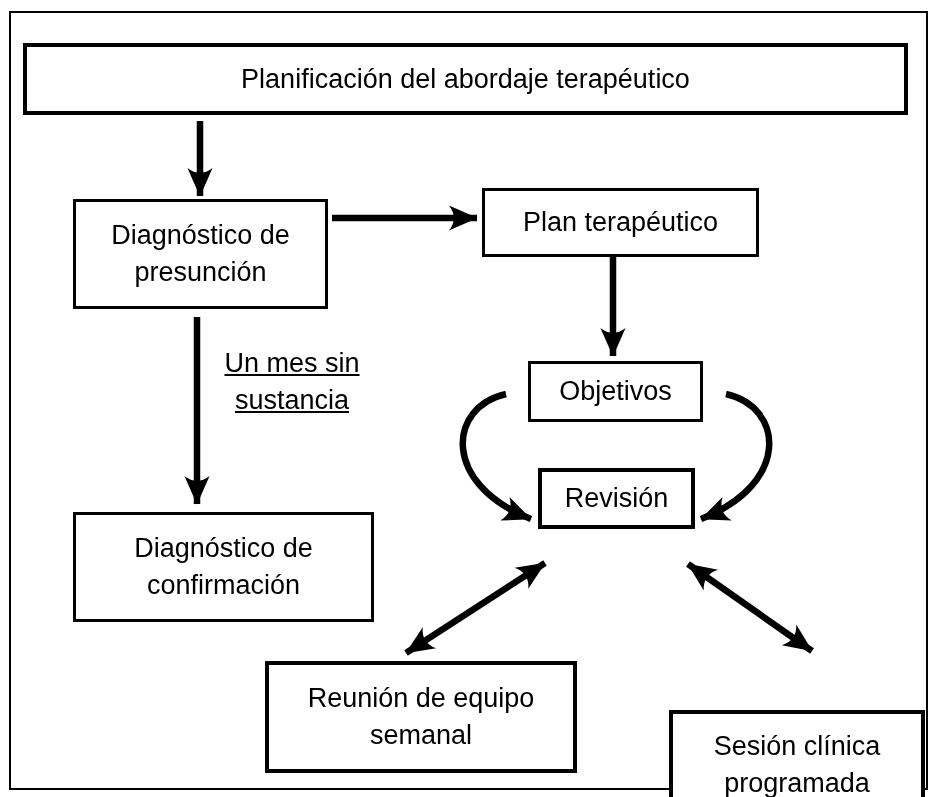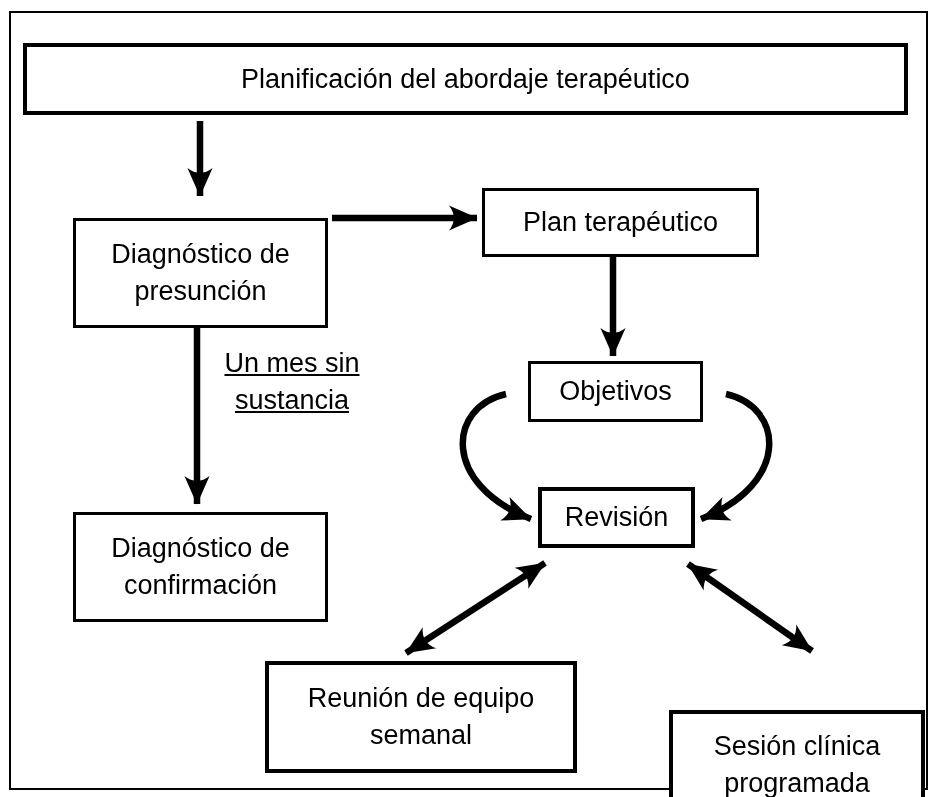--- a/index.html
+++ b/index.html
@@ -39,25 +39,25 @@
     align-items: center;
     justify-content: center;
     text-align: center;
     background: var(--bg, #ffffff);
     border: 3px solid var(--stroke, #000000);
     font-size: 27px;
     line-height: 37px;
     padding: 8px 6px;
   }
   .title-box   { left: 23px;  top: 43px;  width: 885px; height: 72px;  border-width: 4px; }
-  .presuncion  { left: 73px;  top: 218px; width: 255px; height: 110px; }
+  .presuncion  { left: 73px;  top: 199px; width: 255px; height: 110px; }
   .plan        { left: 482px; top: 188px; width: 277px; height: 69px;  }
   .objetivos   { left: 528px; top: 361px; width: 175px; height: 61px;  }
-  .revision    { left: 538px; top: 487px; width: 157px; height: 61px;  border-width: 4px; }
-  .confirmacion{ left: 73px;  top: 512px; width: 255px; height: 110px; }
+  .revision    { left: 538px; top: 468px; width: 157px; height: 61px;  border-width: 4px; }
+  .confirmacion{ left: 73px;  top: 512px; width: 301px; height: 110px; }
   .reunion     { left: 265px; top: 661px; width: 312px; height: 112px; border-width: 4px; }
   .sesion      { left: 669px; top: 662px; width: 256px; height: 110px; border-width: 4px; margin-top: 48px; }
   .edge-label {
     position: absolute;
     left: 202px; top: 345px;
     width: 180px;
     text-align: center;
     font-size: 27px;
     line-height: 37px;
     text-decoration: underline;

